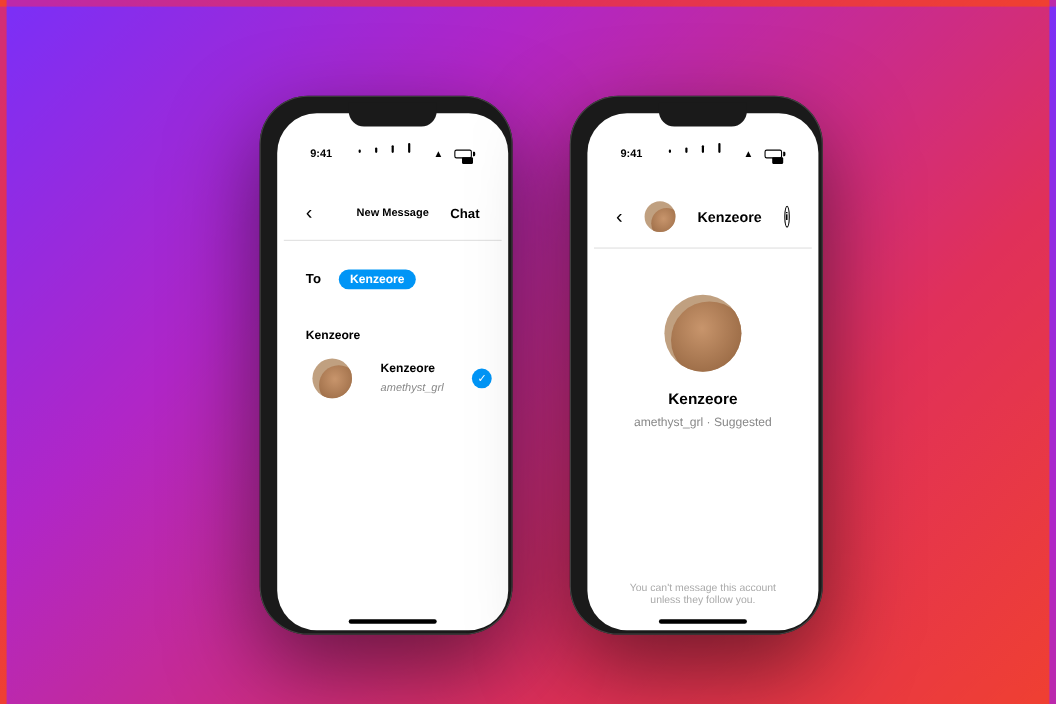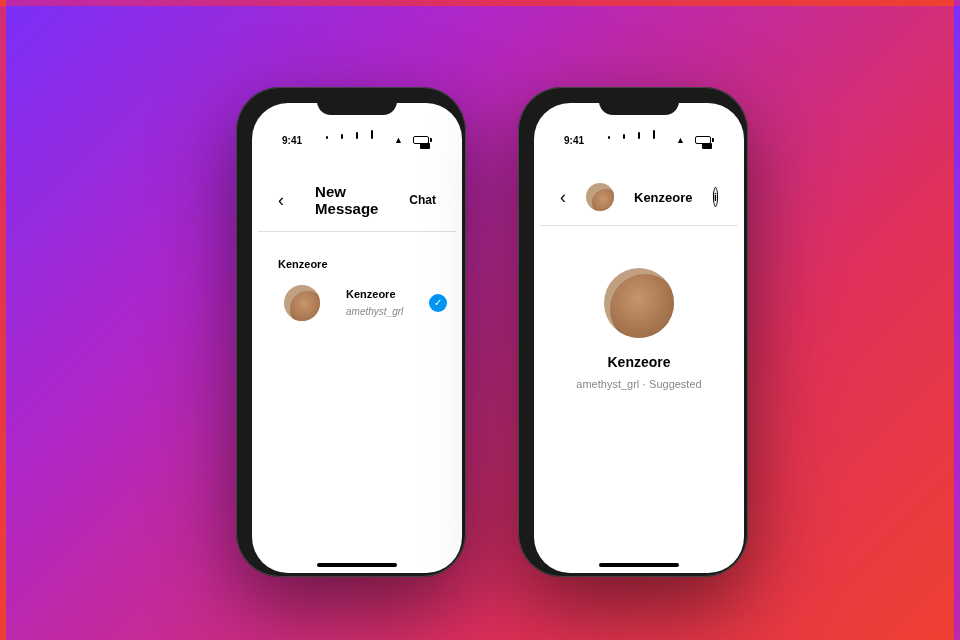--- a/index.html
+++ b/index.html
@@ -129,21 +129,21 @@
 
     .nav-back {
       font-size: 18px;
       color: #000;
       cursor: pointer;
       font-weight: 300;
       width: 30px;
     }
 
     .nav-title {
-      font-size: 15px;
+      font-size: 10px;
       font-weight: 600;
       color: #000;
     }
 
     .nav-action {
       font-size: 12px;
       font-weight: 700;
       color: #000;
       width: 30px;
       text-align: right;
@@ -350,20 +350,24 @@
         </div>
       </div>
     </div>
 
     <div class="nav-bar">
       <span class="nav-back">‹</span>
       <span class="nav-title">New Message</span>
       <span class="nav-action">Chat</span>
     </div>
 
+    <div class="to-section">
+      <span class="to-label">To</span>
+      <span class="recipient-chip">Kenzeore</span>
+    </div>
 
     <div class="suggested-section">
       <div class="suggested-label">Kenzeore</div>
       <div class="contact-row">
         <div class="contact-avatar">
           <div class="avatar-face"></div>
         </div>
         <div class="contact-info">
           <div class="contact-name">Kenzeore</div>
           <div class="contact-handle">amethyst_grl</div>
@@ -409,15 +413,16 @@
     <div class="profile-section">
       <div class="profile-avatar-large">
         <div class="avatar-face"></div>
       </div>
       <div class="profile-name">Kenzeore</div>
       <div class="profile-sub">amethyst_grl · Suggested</div>
     </div>
 
     <div class="spacer"></div>
 
+    <div class="no-message-notice">You can't message this account unless they follow you.</div>
     <div class="home-indicator"></div>
   </div>
 </div>
 
 </body></html>

